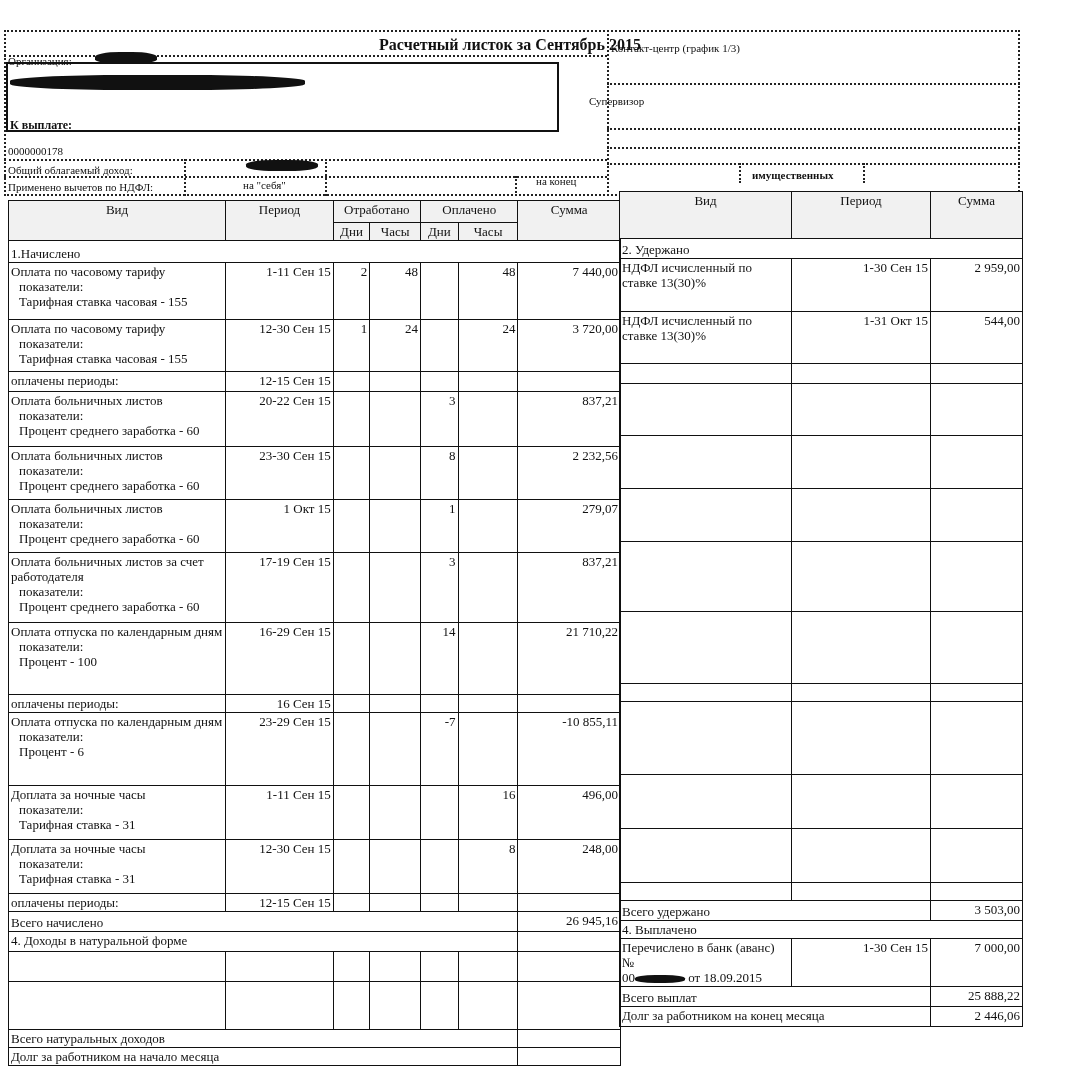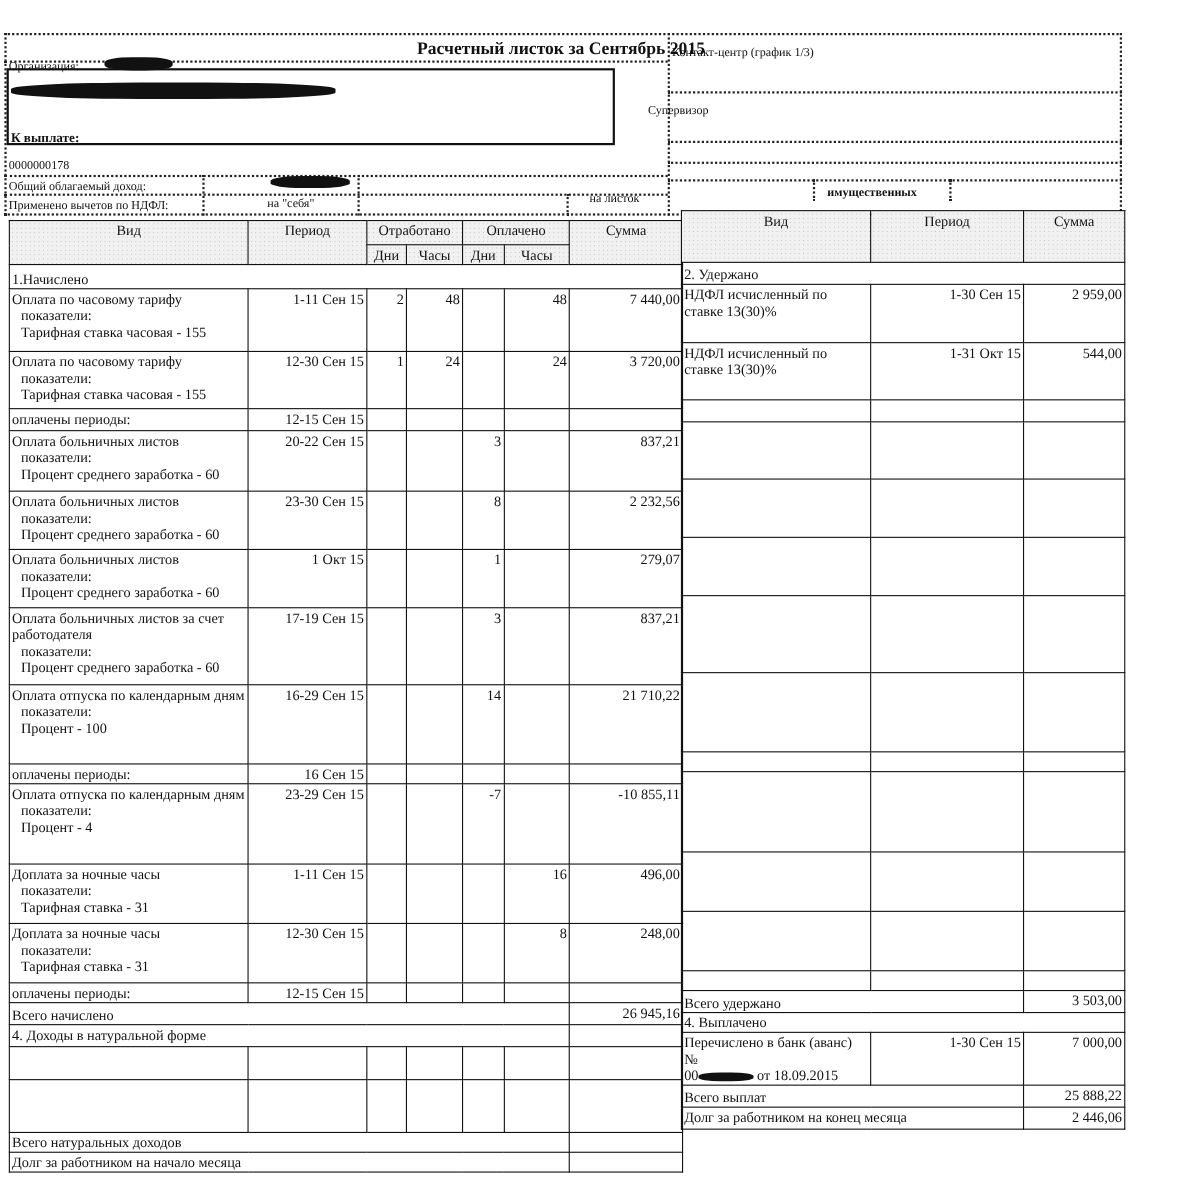--- a/index.html
+++ b/index.html
@@ -44,21 +44,21 @@
 <div class="abs txt" style="left:10px; top:116px; font-weight:bold; font-size:12px; line-height:18px;">К выплате:</div>
 
 <div class="abs txt" style="left:8px; top:144px;">0000000178</div>
 <div class="abs txt" style="left:8px; top:163px;">Общий облагаемый доход:</div>
 <div class="abs dl" style="left:184px; top:159px; height:37px;"></div>
 <div class="abs redact" style="left:246px; top:160px; width:72px; height:11px;"></div>
 <div class="abs dl" style="left:325px; top:159px; height:37px;"></div>
 <div class="abs txt" style="left:8px; top:180px;">Применено вычетов по НДФЛ:</div>
 <div class="abs txt" style="left:243px; top:178px;">на "себя"</div>
 <div class="abs dl" style="left:515px; top:176px; height:20px;"></div>
-<div class="abs txt" style="left:536px; top:174px;">на листок</div>
+<div class="abs txt" style="left:536px; top:174px;">на конец</div>
 <div class="abs dl" style="left:739px; top:163px; height:20px;"></div>
 <div class="abs txt" style="left:752px; top:168px;font-weight:bold;">имущественных</div>
 <div class="abs dl" style="left:863px; top:163px; height:20px;"></div>
 
 <div class="abs txt" style="left:611px; top:41px;">Контакт-центр (график 1/3)</div>
 <div class="abs txt" style="left:589px; top:94px;">Супервизор</div>
 
 <table class="grid" style="left:8px; top:200px; width:613px;">
   <colgroup>
     <col style="width:214px">
@@ -202,21 +202,21 @@
         <td></td>
         <td></td>
         <td></td>
         <td></td>
   </tr>
 
   <tr style="height:73px">
     <td>
           <div style="white-space:normal">Оплата отпуска по календарным дням</div>
           <div class="ind">показатели:</div>
-          <div class="ind">Процент - 4</div>
+          <div class="ind">Процент - 6</div>
         </td>
     <td class="r">23-29 Сен 15</td>
     <td></td>
         <td></td>
     <td class="r">-7</td>
     <td></td>
     <td class="r">-10 855,11</td>
   </tr>
 
   <tr style="height:54px">

